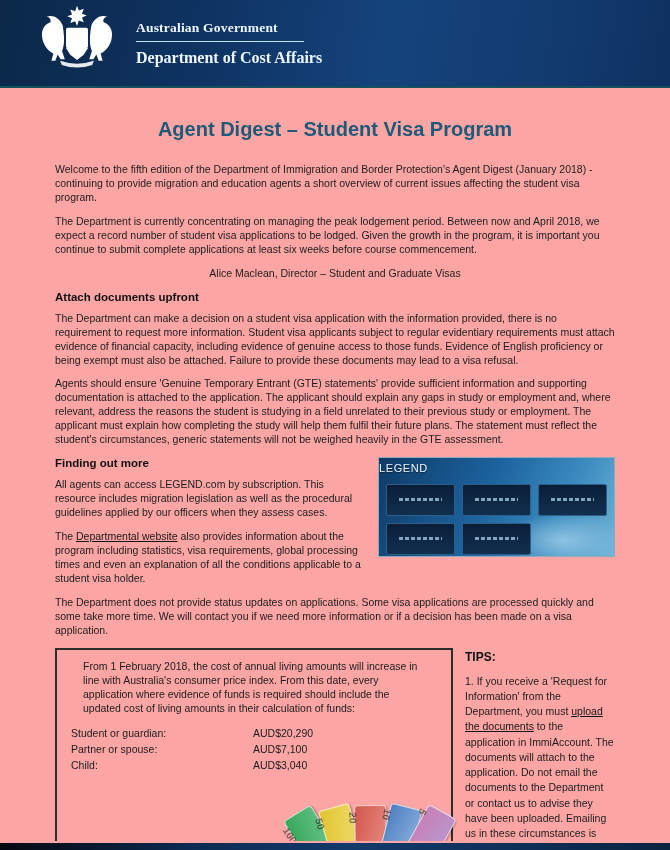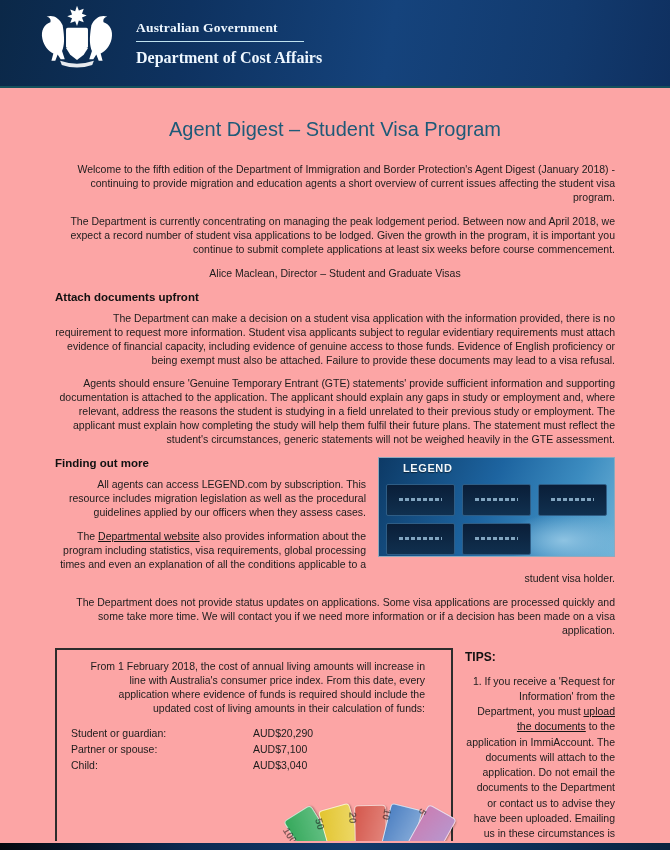--- a/index.html
+++ b/index.html
@@ -11,33 +11,33 @@
           background:linear-gradient(100deg,#0b2848 0%,#0e3260 28%,#15437c 58%,#123a6e 84%,#0f3060 100%);
           border-bottom:2px solid #15505c;}
   .crest{width:86px;height:76px;flex:0 0 auto;}
   .banner-text{color:#eef7ff;font-family:"Liberation Serif", serif;}
   .gov{font-size:13.5px;font-weight:bold;letter-spacing:.2px;}
   .hdr-divider{width:168px;height:1px;background:#bfe2ef;margin:5px 0 7px;}
   .dept{font-size:16px;font-weight:bold;}
 
   
   .content{padding:0 55px;box-sizing:border-box;height:753px;overflow:hidden;}
-  h1.title{font-size:20px;font-weight:normal;color:#1e5a78;text-align:center;margin:30px 0 22px;}
-  p{font-size:10.5px;line-height:1.33;margin:0 0 10px;text-align:right;}
+  h1.title{font-size:20px;font-weight:bold;color:#1e5a78;text-align:center;margin:30px 0 22px;}
+  p{font-size:10.5px;line-height:1.33;margin:0 0 10px;}
   .byline{text-align:center;margin:2px 0 10px;}
   h2.sec{font-size:11.5px;font-weight:bold;color:#111;margin:2px 0 9px;}
   a.doclink{color:#161616;text-decoration:underline;cursor:pointer;}
 
   
   .legend-figure{float:right;width:237px;height:100px;margin:0 0 8px 12px;position:relative;
       background:linear-gradient(115deg,#0d3a66 0%,#1d64a0 45%,#3c8cc0 75%,#70b4d8 100%);
       border:1px solid #8fa9bd;box-sizing:border-box;overflow:hidden;}
   .legend-figure::after{content:"";position:absolute;right:-10px;bottom:-12px;width:120px;height:55px;
       background:radial-gradient(closest-side,#8ec3e2,rgba(142,195,226,0));}
-  .legend-title{position:relative;color:#f2f8fc;font-weight:bold;font-size:11px;padding:4px 24px 0;
+  .legend-title{position:relative;color:#f2f8fc;font-weight:normal;font-size:11px;padding:4px 0 0;
       letter-spacing:.6px;text-shadow:0 1px 1px rgba(0,0,0,.5);}
   .legend-buttons{position:absolute;top:26px;left:7px;right:7px;display:grid;z-index:2;
       grid-template-columns:repeat(3,1fr);gap:7px;}
   .legend-btn{height:30px;border-radius:2px;border:1px solid #2f5d85;position:relative;
       background:linear-gradient(#0a1e38,#10304f);}
   .legend-btn::after{content:"";position:absolute;left:18%;right:18%;top:13px;height:3px;
       background:repeating-linear-gradient(90deg,#9fc4de 0 4px,rgba(0,0,0,0) 4px 6px);opacity:.8;}
 
   
   .two-col{display:flex;gap:12px;margin-top:4px;}

